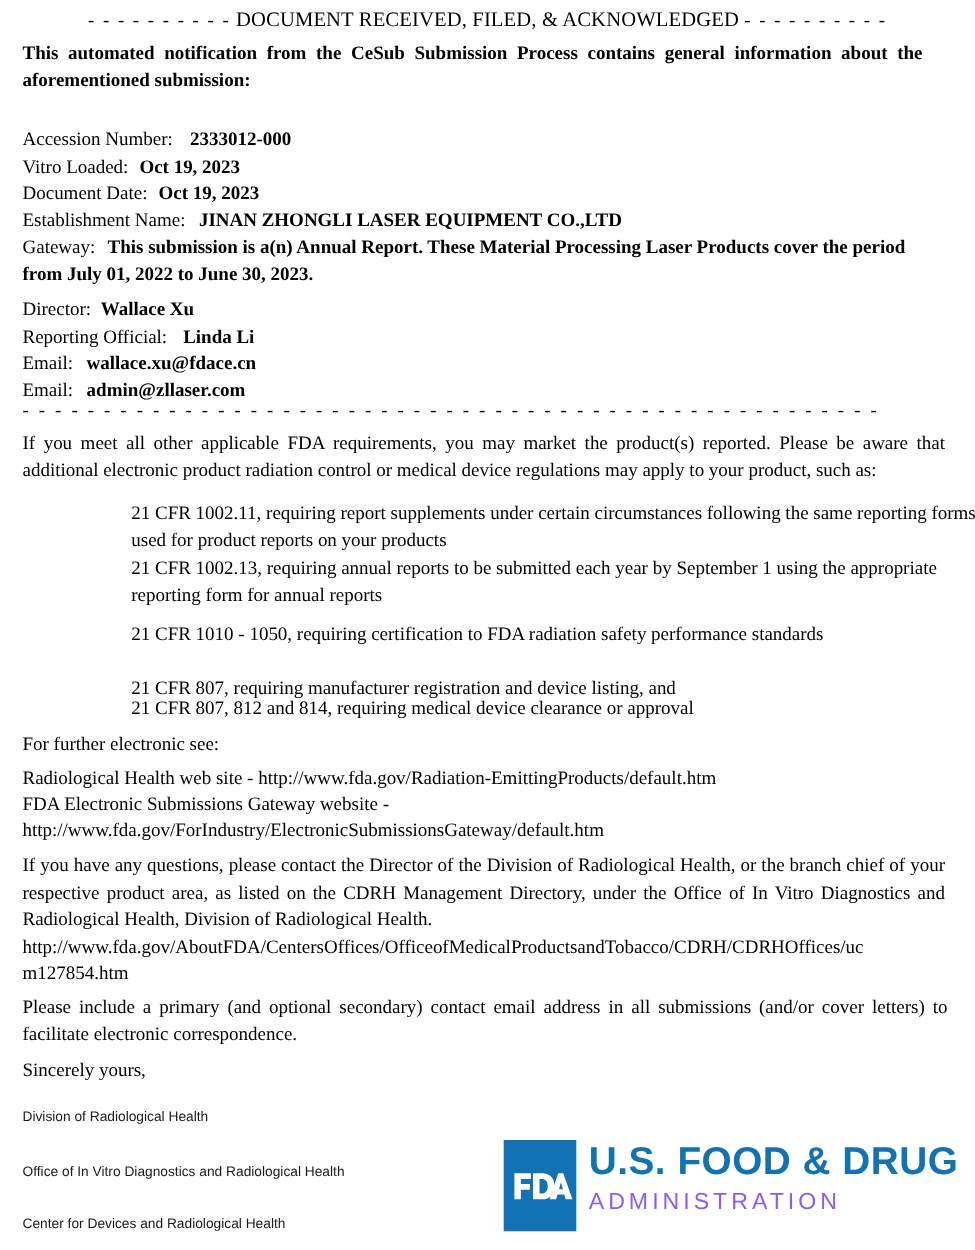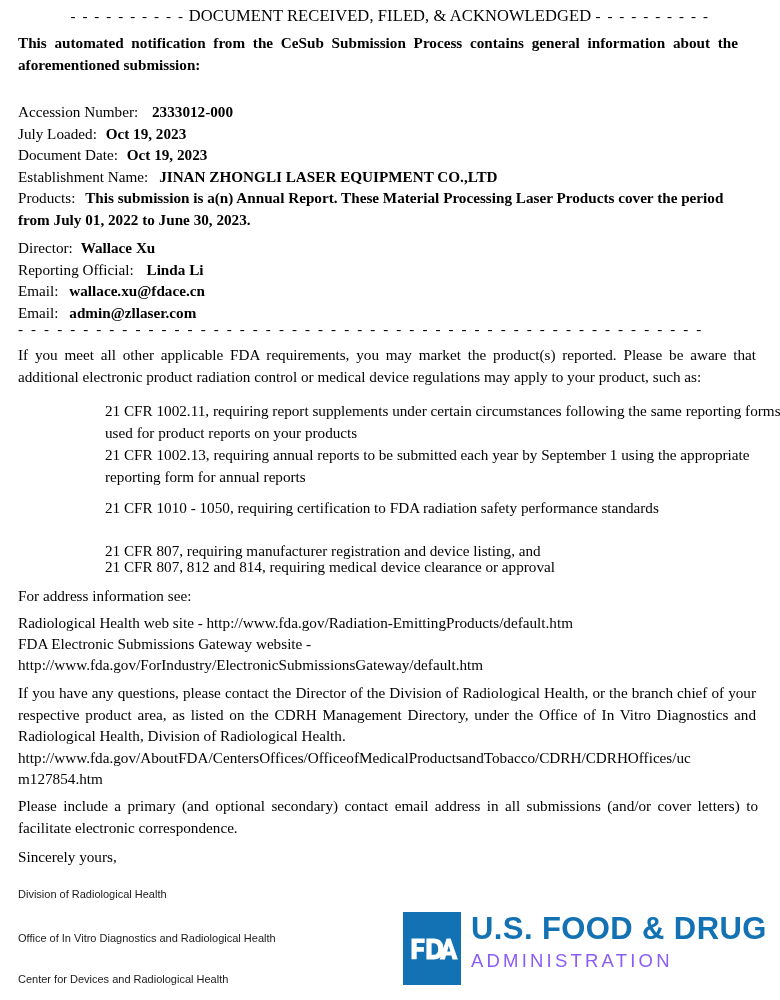--- a/index.html
+++ b/index.html
@@ -151,33 +151,33 @@
   </div>
 
   <div class="body-block just-all" style="top:32px; width:720px;font-weight:bold;">This automated notification from the CeSub Submission Process contains general information about the aforementioned submission:</div>
 
   <div class="meta" style="top:101px;">
     <div class="row">
       <span>Accession Number:</span>
       <span class="val" style="margin-left:10px;">2333012-000</span>
     </div>
     <div class="row">
-      <span>July Loaded:</span>
+      <span>Vitro Loaded:</span>
       <span class="val" style="margin-left:5px;">Oct 19, 2023</span>
     </div>
     <div class="row">
       <span>Document Date:</span>
       <span class="val" style="margin-left:5px;">Oct 19, 2023</span>
     </div>
     <div class="row">
       <span>Establishment Name:</span>
       <span class="val" style="margin-left:7px;">JINAN ZHONGLI LASER EQUIPMENT CO.,LTD</span>
     </div>
     <div style="white-space:normal;">
-      <span>Products:</span>
+      <span>Gateway:</span>
       <span class="wrapval" style="margin-left:6px;">This submission is a(n) Annual Report. These Material Processing Laser Products cover the period from July 01, 2022 to June 30, 2023.</span>
     </div>
   </div>
 
   <div class="meta" style="top:237px;">
     <div class="row">
       <span>Director:</span>
       <span class="val" style="margin-left:4px;">Wallace Xu</span>
     </div>
     <div class="row">
@@ -197,21 +197,21 @@
   <div class="sep" style="top:322px;">- - - - - - - - - - - - - - - - - - - - - - - - - - - - - - - - - - - - - - - - - - - - - - - - - - - - -</div>
 
   <div class="body-block just-all" style="top:344px; width:738px;">If you meet all other applicable FDA requirements, you may market the product(s) reported. Please be aware that additional electronic product radiation control or medical device regulations may apply to your product, such as:</div>
 
   <div class="cfr" style="top:400px; width:692px;">21 CFR 1002.11, requiring report supplements under certain circumstances following the same reporting forms as used for product reports on your products</div>
   <div class="cfr" style="top:444px; width:692px;">21 CFR 1002.13, requiring annual reports to be submitted each year by September 1 using the appropriate reporting form for annual reports</div>
   <div class="cfr" style="top:497px; width:692px;">21 CFR 1010 - 1050, requiring certification to FDA radiation safety performance standards</div>
   <div class="cfr" style="top:540px; width:692px;">21 CFR 807, requiring manufacturer registration and device listing, and</div>
   <div class="cfr" style="top:556px; width:692px;">21 CFR 807, 812 and 814, requiring medical device clearance or approval</div>
 
-  <div class="body-block" style="top:585px;">For address information see:</div>
+  <div class="body-block" style="top:585px;">For further electronic see:</div>
   <div class="body-block" style="top:612px;">Radiological Health web site - http://www.fda.gov/Radiation-EmittingProducts/default.htm</div>
   <div class="body-block" style="top:633px;">FDA Electronic Submissions Gateway website -</div>
   <div class="body-block" style="top:654px;">http://www.fda.gov/ForIndustry/ElectronicSubmissionsGateway/default.htm</div>
 
   <div class="body-block just" style="top:682px; width:738px;">If you have any questions, please contact the Director of the Division of Radiological Health, or the branch chief of your respective product area, as listed on the CDRH Management Directory, under the Office of In Vitro Diagnostics and Radiological Health, Division of Radiological Health.</div>
   <div class="body-block" style="top:747px;">http://www.fda.gov/AboutFDA/CentersOffices/OfficeofMedicalProductsandTobacco/CDRH/CDRHOffices/uc</div>
   <div class="body-block" style="top:768px;">m127854.htm</div>
 
   <div class="body-block just-all" style="top:795px; width:740px;">Please include a primary (and optional secondary) contact email address in all submissions (and/or cover letters) to facilitate electronic correspondence.</div>
   <div class="body-block" style="top:846px;">Sincerely yours,</div>

